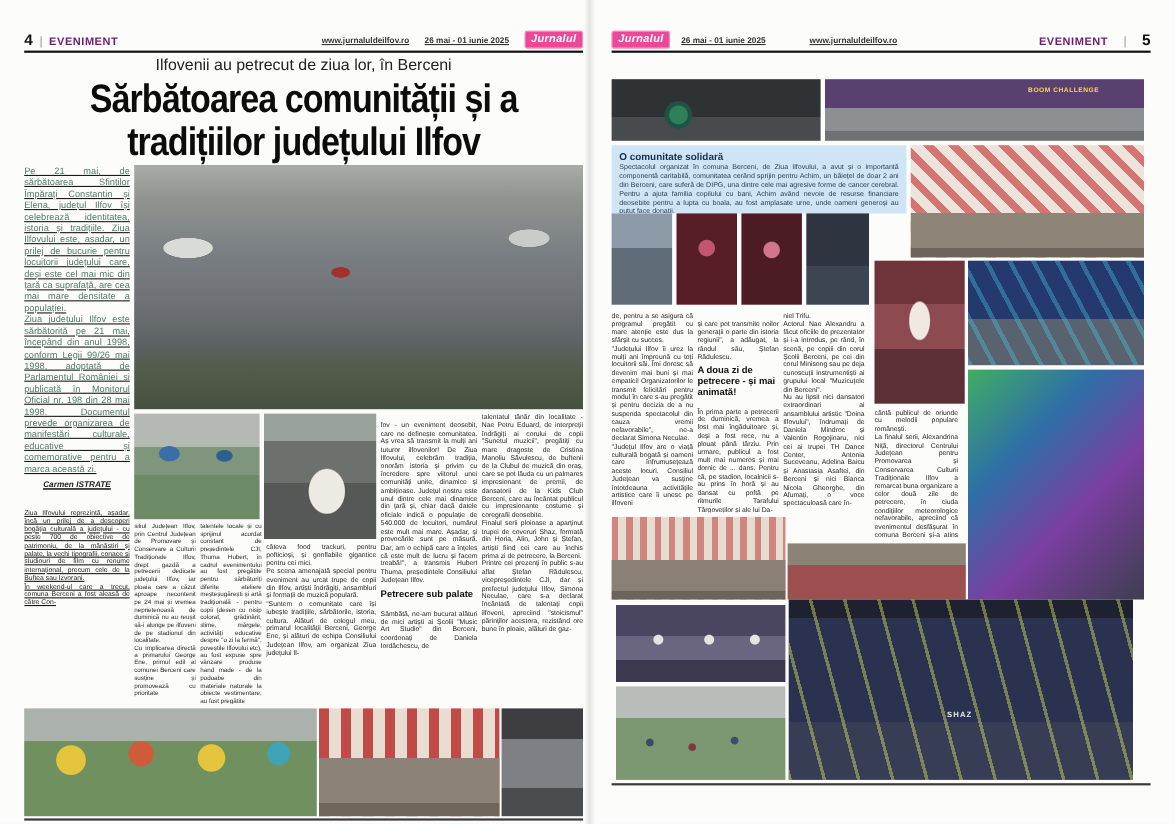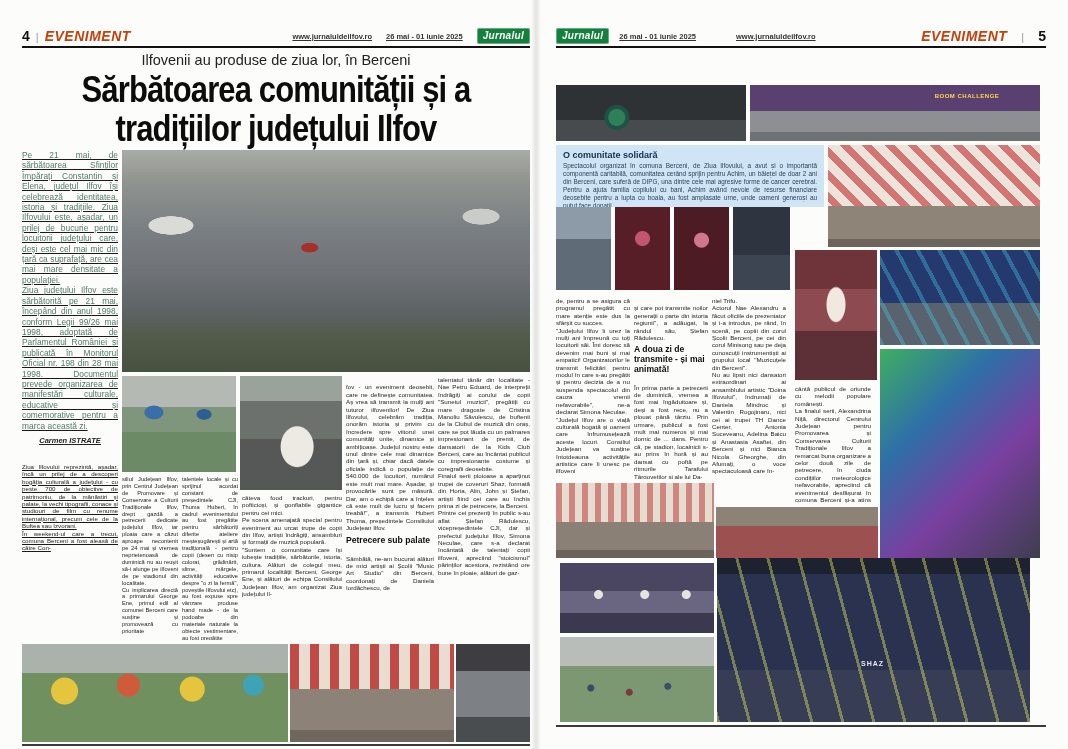--- a/index.html
+++ b/index.html
@@ -10,36 +10,36 @@
   .page{position:absolute;top:28px;}
   .p4{left:22px;width:508px;}
   .p5{left:556px;width:490px;}
 
   
   .hdr{position:relative;height:18px;border-bottom:2px solid #111;}
   .hdr-left{position:absolute;left:0;top:0;display:flex;align-items:baseline;gap:6px;}
   .hdr-right{position:absolute;right:0;top:0;display:flex;align-items:center;gap:14px;}
   .pageno{font-size:14px;font-weight:bold;color:#111;}
   .pipe{color:#999;font-size:11px;}
-  .section{font-size:14px;font-weight:bold;color:#c2410c;letter-spacing:.5px;font-style:italic;}
+  .section{font-size:10px;font-weight:bold;color:#701a75;letter-spacing:.5px;}
   .murl,.mdate{font-size:7.5px;font-weight:bold;color:#333;text-decoration:underline;}
-  .logo{background:#15803d;color:#fff;font-weight:bold;font-style:italic;
+  .logo{background:#ec4899;color:#fff;font-weight:bold;font-style:italic;
         font-size:10px;padding:2px 6px 3px;border-radius:2px;letter-spacing:.3px;
         box-shadow:inset 0 0 0 1px rgba(255,255,255,.35);}
 
   
   .kicker{margin-top:4px;text-align:center;font-size:14.5px;color:#222;}
   .headline{margin:2px 0 0;text-align:center;font-weight:bold;color:#0c0c0c;
             font-size:36px;line-height:39px;letter-spacing:-1px;transform:scaleX(.86);
             transform-origin:50% 0;}
 
   
   .pbody{position:absolute;left:0;width:100%;}
   .p4b{top:122px;height:597px;}
-  .p5b{top:57px;height:662px;}
+  .p5b{top:44px;height:662px;}
   .col{position:absolute;overflow:hidden;text-align:justify;white-space:pre-line;color:#1d1d1d;}
   .t6{font-size:6.2px;line-height:7.4px;}
   .t5{font-size:5.7px;line-height:6.9px;}
   .sidebar{position:absolute;left:0;top:0;width:96px;text-decoration:underline;}
   .intro{color:#527a68;font-size:8.4px;line-height:10.4px;text-align:justify;white-space:pre-line;}
   .byline{margin:5px 0 18px;text-align:center;font-size:7.5px;font-weight:bold;font-style:italic;
           text-decoration:underline;color:#222;}
   .subhead{font-weight:bold;font-size:8.6px;line-height:9.6px;white-space:normal;
            text-align:left;margin:4px 0 2px;color:#0e0e0e;}
   .rule{position:absolute;left:0;width:100%;border-bottom:2px solid #3a3a3a;}
@@ -152,21 +152,21 @@
         <span class="pipe">|</span>
         <span class="section">EVENIMENT</span>
       </div>
       <div class="hdr-right">
         <span class="murl">www.jurnaluldeilfov.ro</span>
         <span class="mdate">26 mai - 01 iunie 2025</span>
         <span class="logo">Jurnalul</span>
       </div>
     </div>
 
-    <div class="kicker">Ilfovenii au produse de ziua lor, în Berceni</div>
+    <div class="kicker">Ilfovenii au petrecut de ziua lor, în Berceni</div>
     <h1 class="headline"><span>Sărbătoarea comunității și a</span><br>
       <span>tradițiilor județului Ilfov</span></h1>
 
     <div class="pbody p4b">
       <div class="sidebar">
         <div class="intro">Pe 21 mai, de sărbătoarea Sfinților Împărați Constantin și Elena, județul Ilfov își celebrează identitatea, istoria și tradițiile. Ziua Ilfovului este, așadar, un prilej de bucurie pentru locuitorii județului care, deși este cel mai mic din țară ca suprafață, are cea mai mare densitate a populației.
 Ziua județului Ilfov este sărbătorită pe 21 mai, începând din anul 1998, conform Legii 99/26 mai 1998, adoptată de Parlamentul României și publicată în Monitorul Oficial nr. 198 din 28 mai 1998. Documentul prevede organizarea de manifestări culturale, educative și comemorative pentru a marca această zi.</div>
         <div class="byline">Carmen ISTRATE</div>
         <div class="col t6" style="position:static;">Ziua Ilfovului reprezintă, așadar, încă un prilej de a descoperi bogăția culturală a județului - cu peste 700 de obiective de patrimoniu, de la mănăstiri și palate, la vechi tipografii, conace și studiouri de film cu renume internațional, precum cele de la Buftea sau Izvorani.
 În weekend-ul care a trecut, comuna Berceni a fost aleasă de către Con-</div>
@@ -228,21 +228,21 @@
       <div class="ph ph-s1"></div>
       <div class="ph ph-s2"></div>
       <div class="ph ph-s3"></div>
       <div class="ph ph-s4"></div>
 
       <div class="col t6" style="left:0;top:212px;width:74px;height:182px;">de, pentru a se asigura că programul pregătit cu mare atenție este dus la sfârșit cu succes.
 "Județului Ilfov îi urez la mulți ani împreună cu toți locuitorii săi. Îmi doresc să devenim mai buni și mai empatici! Organizatorilor le transmit felicitări pentru modul în care s-au pregătit și pentru decizia de a nu suspenda spectacolul din cauza vremii nefavorabile", ne-a declarat Simona Neculae.
 "Județul Ilfov are o viață culturală bogată și oameni care înfrumusețează aceste locuri. Consiliul Județean va susține întotdeauna activitățile artistice care îi unesc pe ilfoveni</div>
       <div class="col t6" style="left:78px;top:212px;width:74px;height:182px;">
         <span>și care pot transmite noilor generații o parte din istoria regiunii", a adăugat, la rândul său, Ștefan Rădulescu.</span>
-        <div class="subhead">A doua zi de transmite - și mai animată!</div>
+        <div class="subhead">A doua zi de petrecere - și mai animată!</div>
         <span>În prima parte a petrecerii de duminică, vremea a fost mai îngăduitoare și, deși a fost rece, nu a plouat până târziu. Prin urmare, publicul a fost mult mai numeros și mai dornic de ... dans. Pentru că, pe stadion, localnicii s-au prins în horă și au dansat cu poftă pe ritmurile Tarafului Târgoveților și ale lui Da-</span>
       </div>
       <div class="col t6" style="left:156px;top:212px;width:74px;height:206px;">niel Trifu.
 Actorul Nae Alexandru a făcut oficiile de prezentator și i-a introdus, pe rând, în scenă, pe copiii din corul Școlii Berceni, pe cei din corul Minisong sau pe deja cunoscuții instrumentiști ai grupului local "Muzicuțele din Berceni".
 Nu au lipsit nici dansatori extraordinari ai ansamblului artistic "Doina Ilfovului", îndrumați de Daniela Mindroc și Valentin Rogojinaru, nici cei ai trupei TH Dance Center, Antonia Suceveanu, Adelina Baicu și Anastasia Asaftei, din Berceni și nici Bianca Nicola Gheorghe, din Afumați, o voce spectaculoasă care în-</div>
       <div class="ph ph-costumegirl"></div>
       <div class="col t6" style="left:239px;top:300px;width:76px;height:120px;">cântă publicul de oriunde cu melodii populare românești.
 La finalul serii, Alexandrina Niță, directorul Centrului Județean pentru Promovarea și Conservarea Culturii Tradiționale Ilfov a remarcat buna organizare a celor două zile de petrecere, în ciuda condițiilor meteorologice nefavorabile, apreciind că evenimentul desfășurat în comuna Berceni și-a atins scopul - promovarea identității locale prin artă, dans, tradiții!</div>
 
       <div class="ph ph-hiphop"></div>

